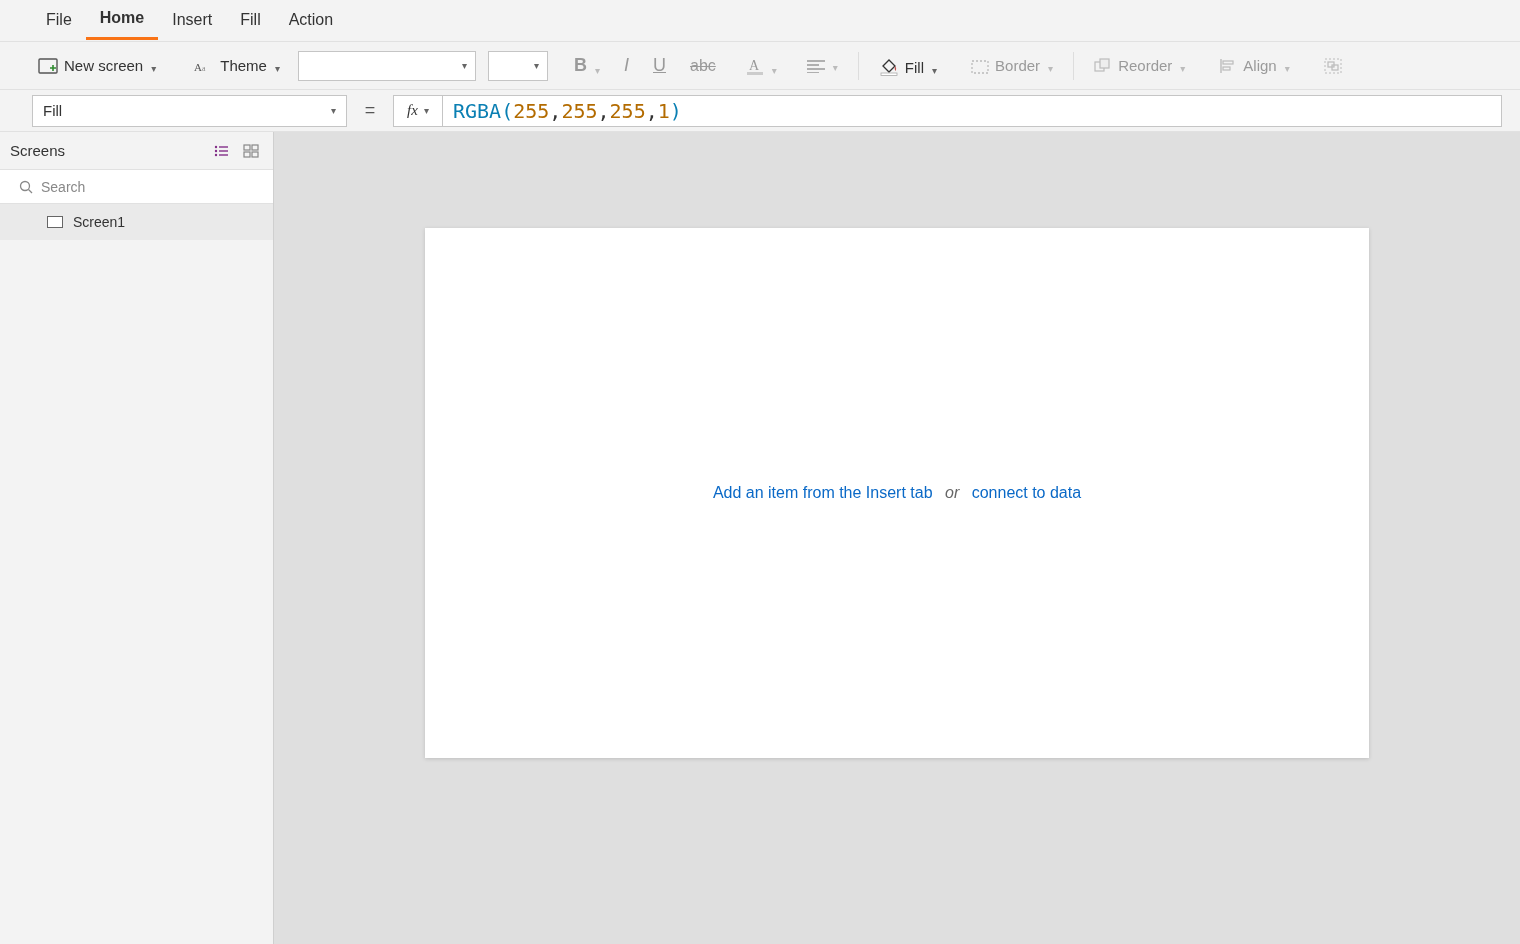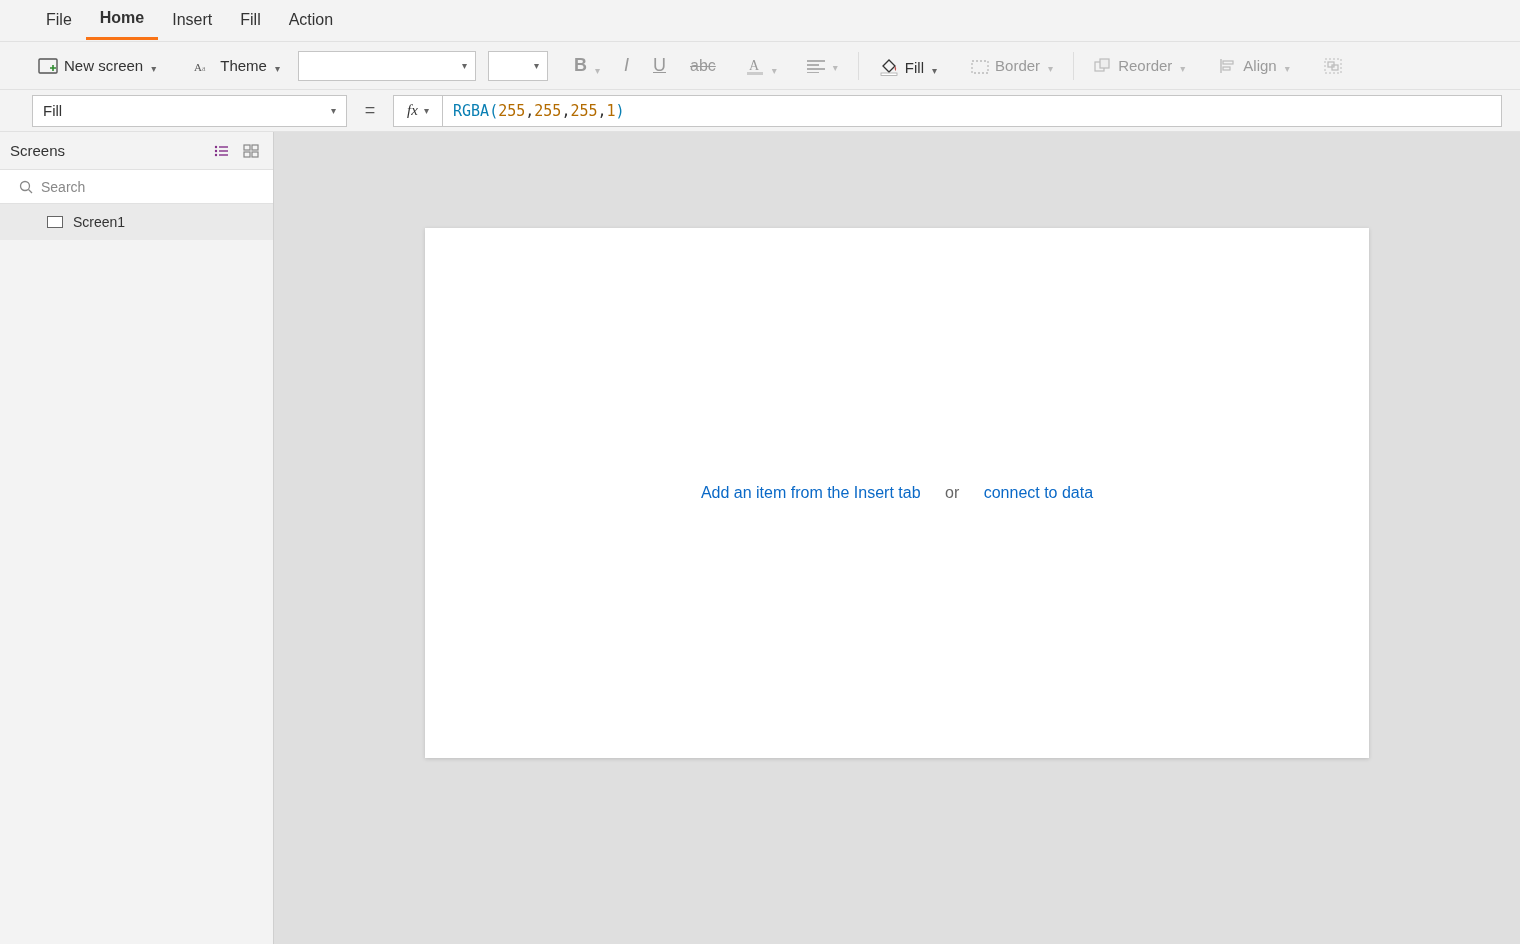--- a/index.html
+++ b/index.html
@@ -93,21 +93,21 @@
     border: 1px solid #c5c5c5; background:#fff;
     display:flex; align-items:center; justify-content:center; gap:4px;
     font-style: italic; font-family: "Times New Roman", serif;
     font-size: 15px; cursor:pointer;
   }
   .formula-input {
     flex:1; height:32px;
     border: 1px solid #c5c5c5; border-left:none; background:#fff;
     display:flex; align-items:center;
     padding: 0 10px;
-    font-family: Consolas, monospace; font-size: 15px;
+    font-family: Consolas, monospace; font-size: 20px;
   }
 
   
   .workspace {
     display:flex; height: calc(944px - 42px - 48px - 42px);
     background:#f3f3f3;
   }
   .side {
     width: 274px;
     border-right: 1px solid #cfcfcf;
@@ -147,21 +147,21 @@
     display:flex; align-items:flex-start; justify-content:center;
     padding-top: 96px;
   }
   .canvas {
     width: 944px; height: 530px; background:#fff;
     box-shadow: 0 1px 4px rgba(0,0,0,.15);
     display:flex; align-items:center; justify-content:center;
     font-size: 16px;
   }
   .canvas a { color:#0a69c7; text-decoration:none; cursor:pointer; }
-  .canvas .or { color:#666; margin: 0 20px; }
+  .canvas .or { color:#666; margin: 0 8px; font-style: italic; }
 
   
   .tk-fn { color:#0a7fb3; }
   .tk-paren { color:#0a7fb3; }
   .tk-num { color:#b36b00; }
   .tk-comma { color:#333; }
 </style>
 </head>
 <body>
 

